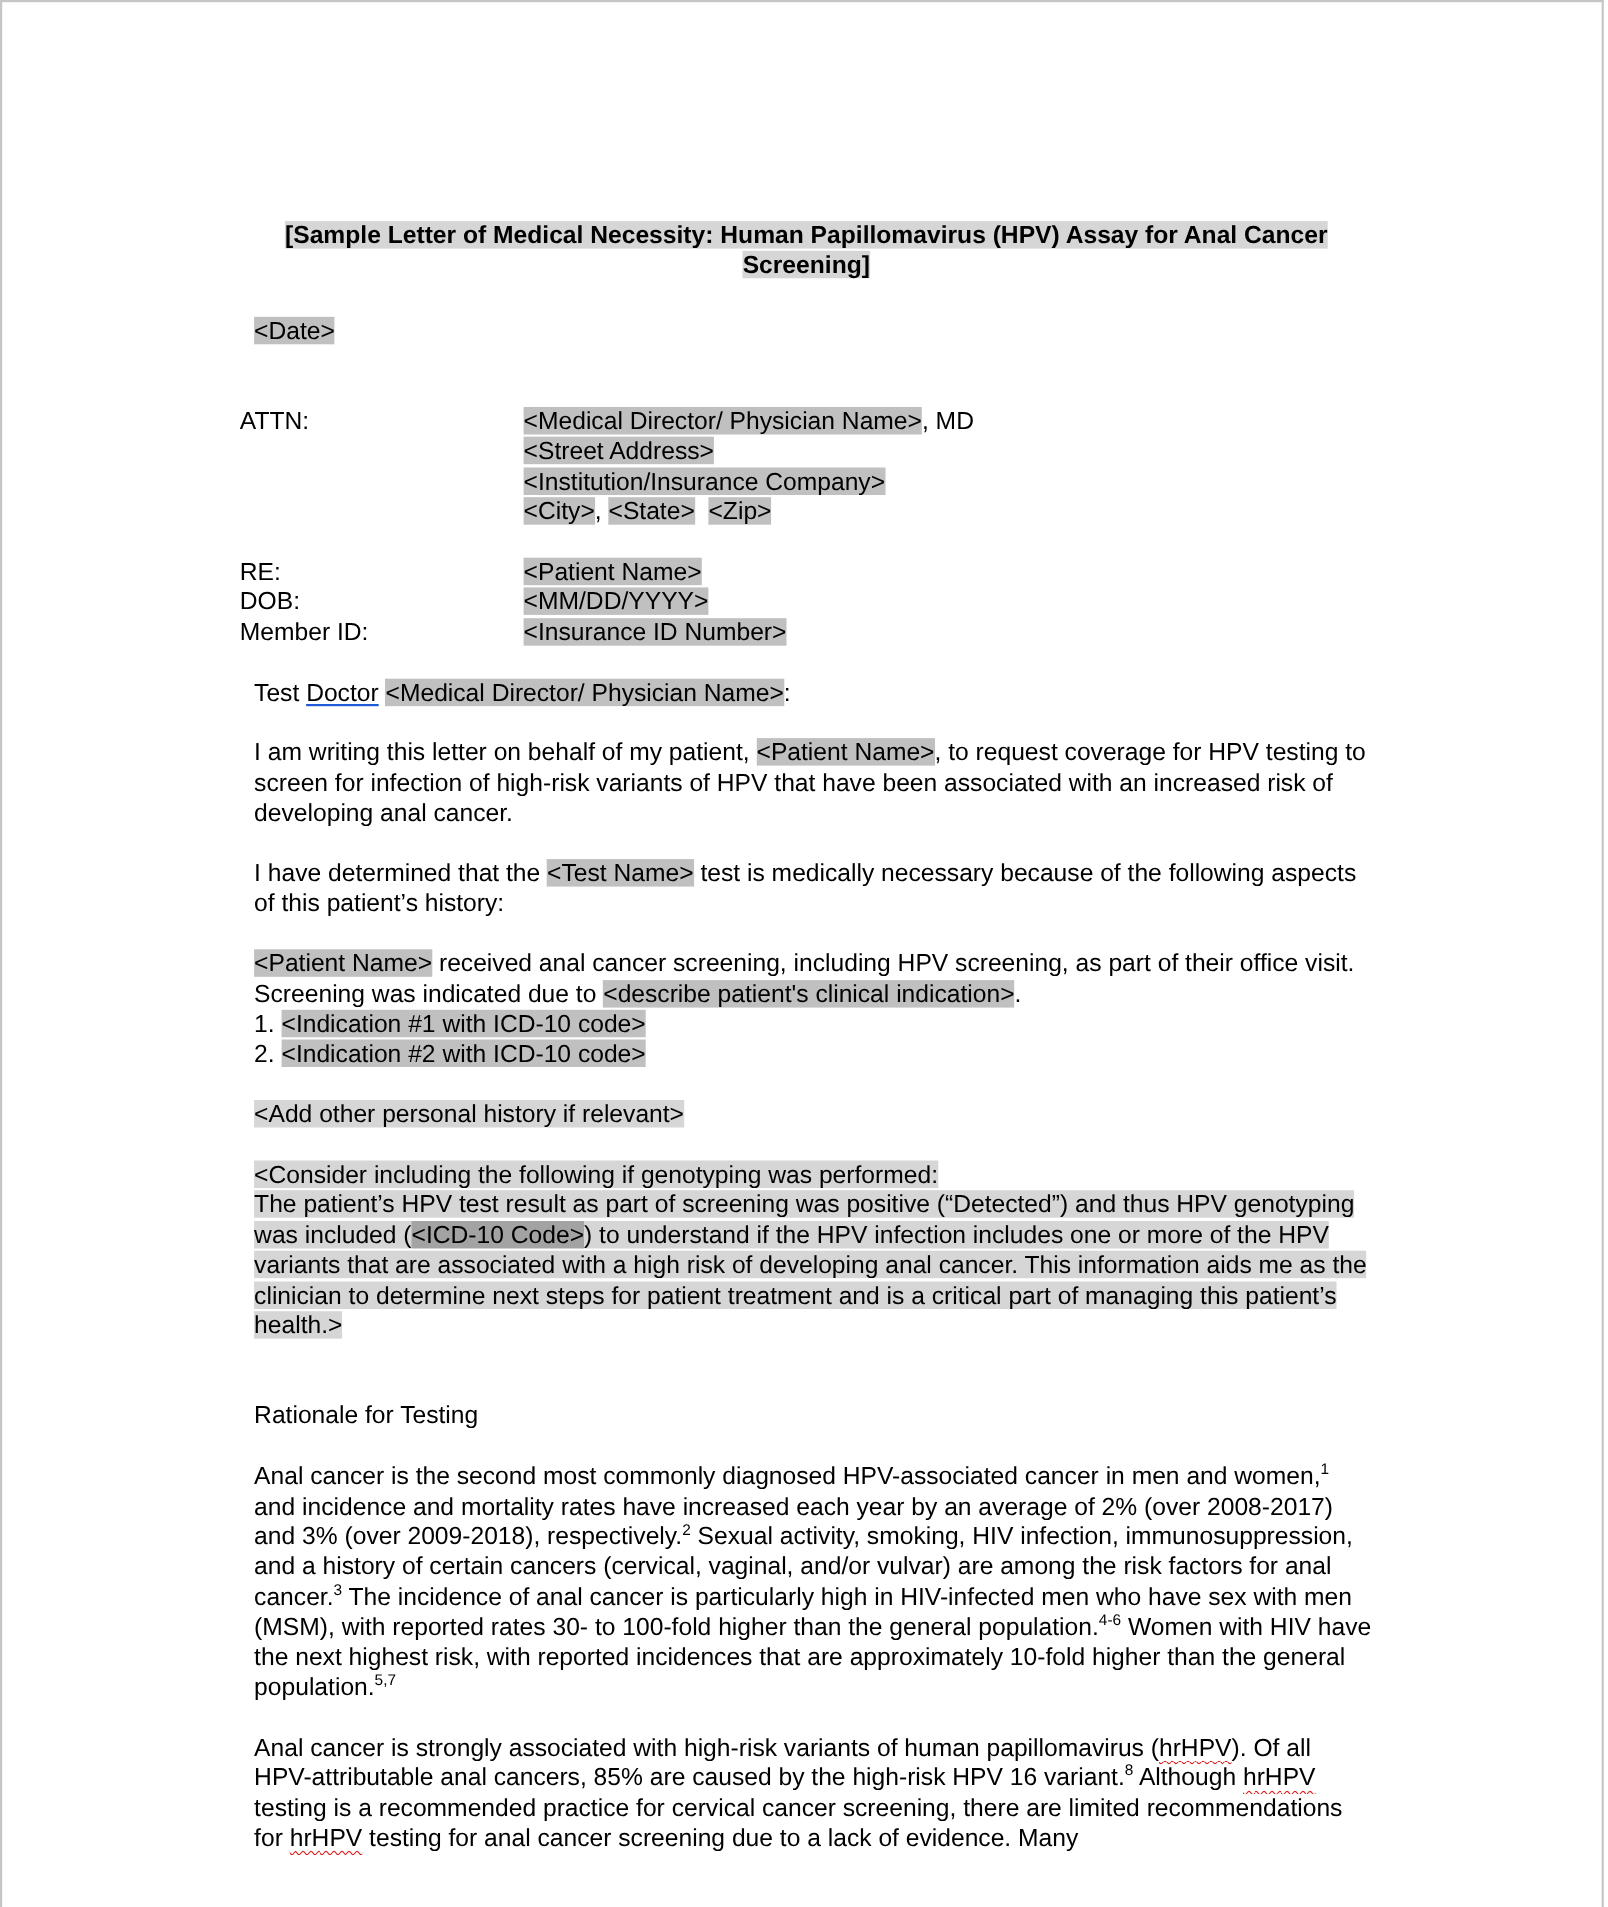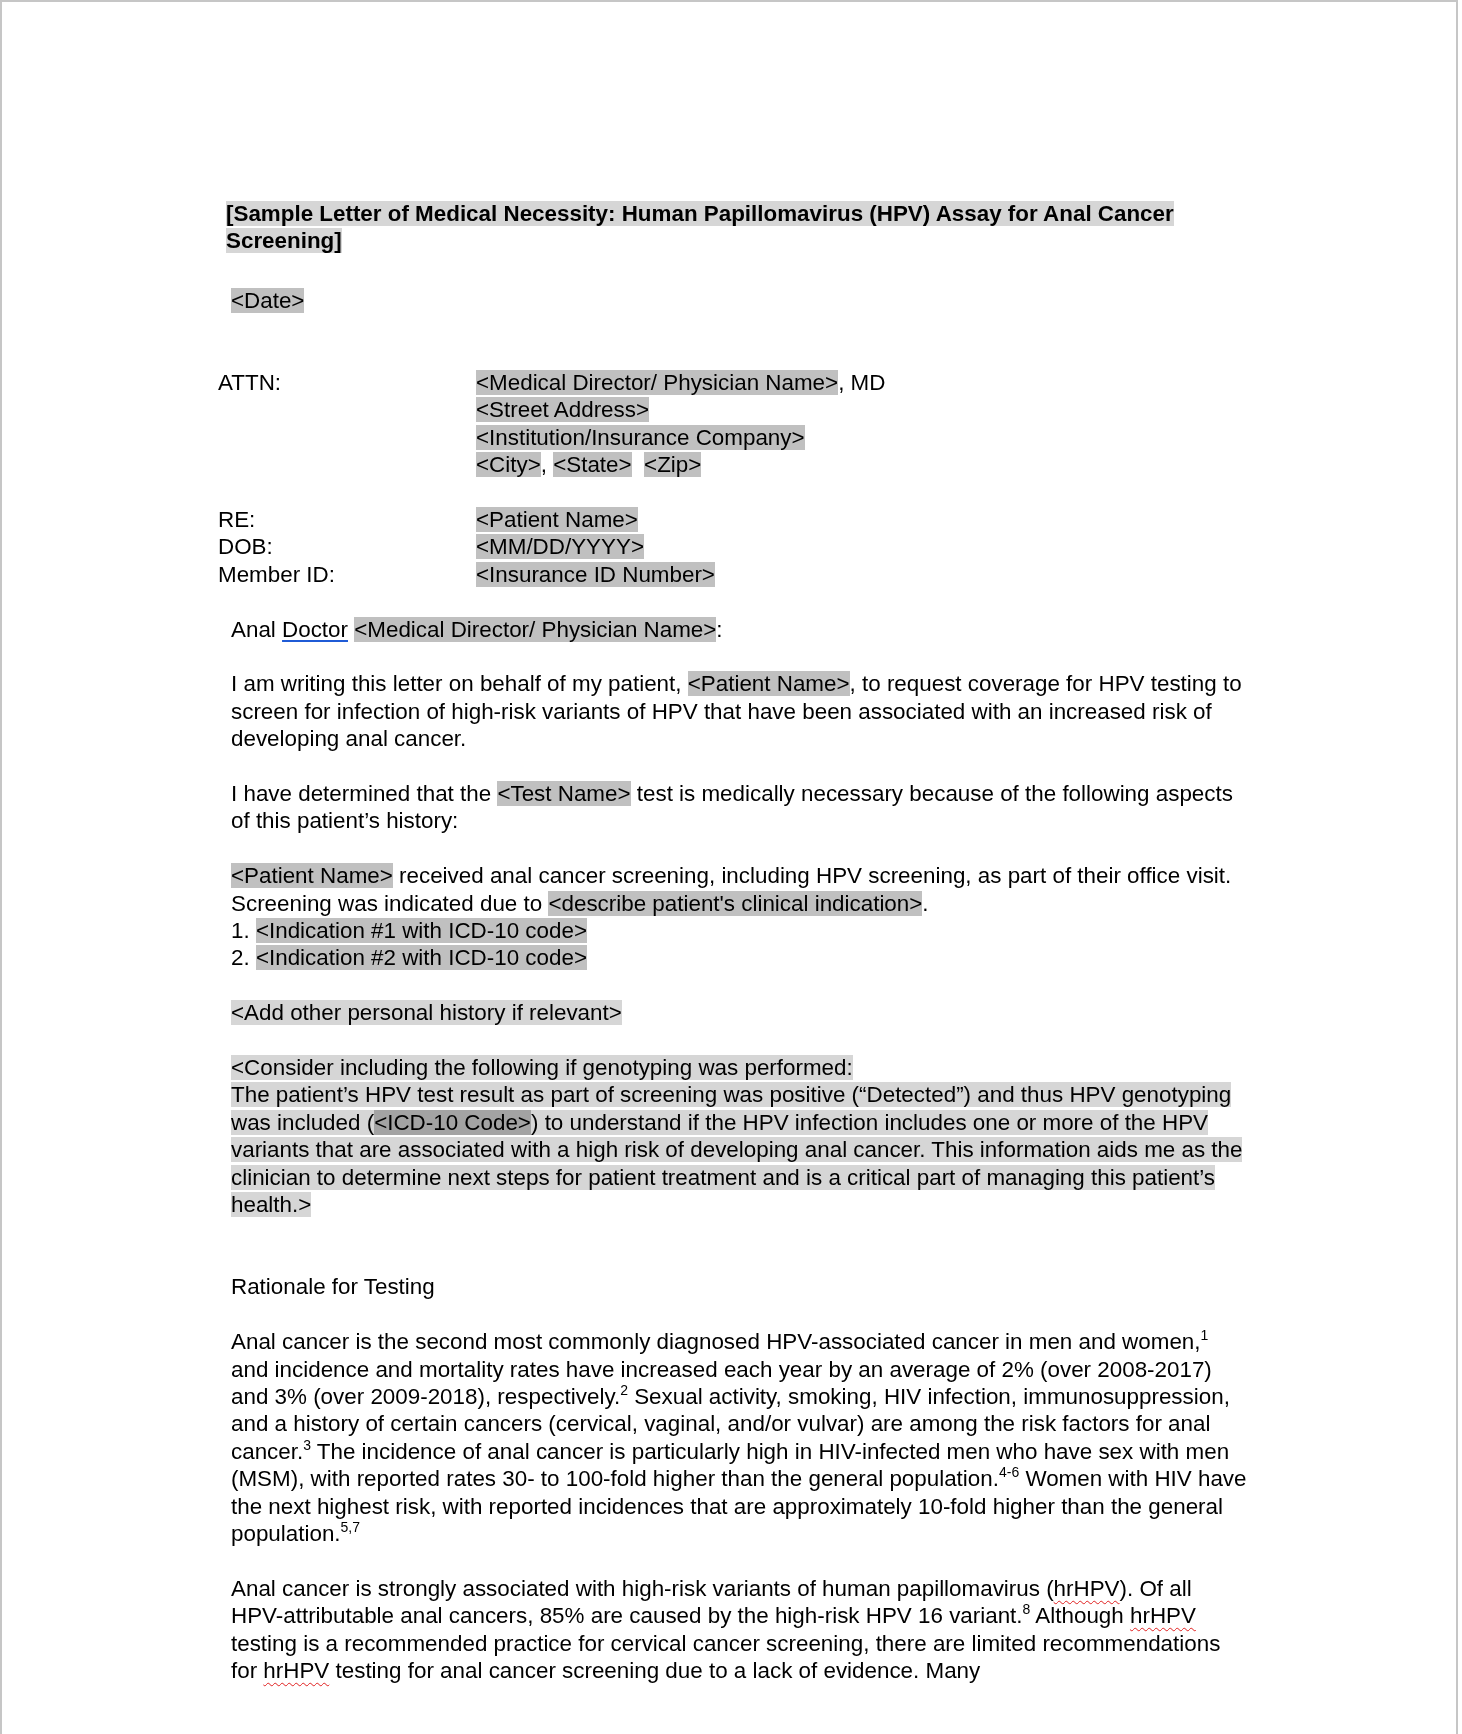--- a/index.html
+++ b/index.html
@@ -7,21 +7,21 @@
   .page {
     position: absolute; left: 0; top: 0; width: 1458px; height: 1734px;
     border-left: 2px solid #c6c6c6; border-top: 2px solid #c6c6c6; border-right: 2px solid #c6c6c6;
     background: #ffffff; box-sizing: border-box;
   }
   .doc {
     position: absolute; left: 216px; top: 198px; width: 1030px;
     font-family: "Liberation Sans", sans-serif; font-size: 22.4px; line-height: 27.4px; color: #000;
   }
   .title {
-    font-weight: bold; margin: 0 0 32px 0; padding: 0 8px;
+    text-align: center; font-weight: bold; margin: 0 0 32px 0; padding: 0 8px;
   }
   .hl { background: #c0c0c0; }
   .hl-light { background: #d6d6d6; }
   .hl-dark-on-light { background: #a3a3a3; }
   p { margin: 0; padding-left: 13px; }
   .gap { height: 27.4px; }
   .gap2 { height: 54.8px; }
   .row { display: flex; justify-content: center; }
   .lbl { width: 258px; flex: 0 0 258px; }
   .val { flex: 1; }
@@ -65,21 +65,21 @@
         <div class="val"><span class="hl">&lt;MM/DD/YYYY&gt;</span></div>
       </div>
       <div class="row">
         <div class="lbl">Member ID:</div>
         <div class="val"><span class="hl">&lt;Insurance ID Number&gt;</span></div>
       </div>
     </div>
 
     <div class="gap"></div>
 
-    <p><span>Anal </span><span class="spell-blue">Doctor</span> <span class="hl">&lt;Medical Director/ Physician Name&gt;</span><span>:</span></p>
+    <p><span>Test </span><span class="spell-blue">Doctor</span> <span class="hl">&lt;Medical Director/ Physician Name&gt;</span><span>:</span></p>
 
     <div class="gap"></div>
 
     <p><span>I am writing this letter on behalf of my patient, </span><span class="hl">&lt;Patient Name&gt;</span><span>, to request coverage for HPV testing to screen for infection of high-risk variants of HPV that have been associated with an increased risk of developing anal cancer.</span></p>
 
     <div class="gap"></div>
 
     <p><span>I have determined that the </span><span class="hl">&lt;Test Name&gt;</span><span> test is medically necessary because of the following aspects of this patient’s history:</span></p>
 
     <div class="gap"></div>

